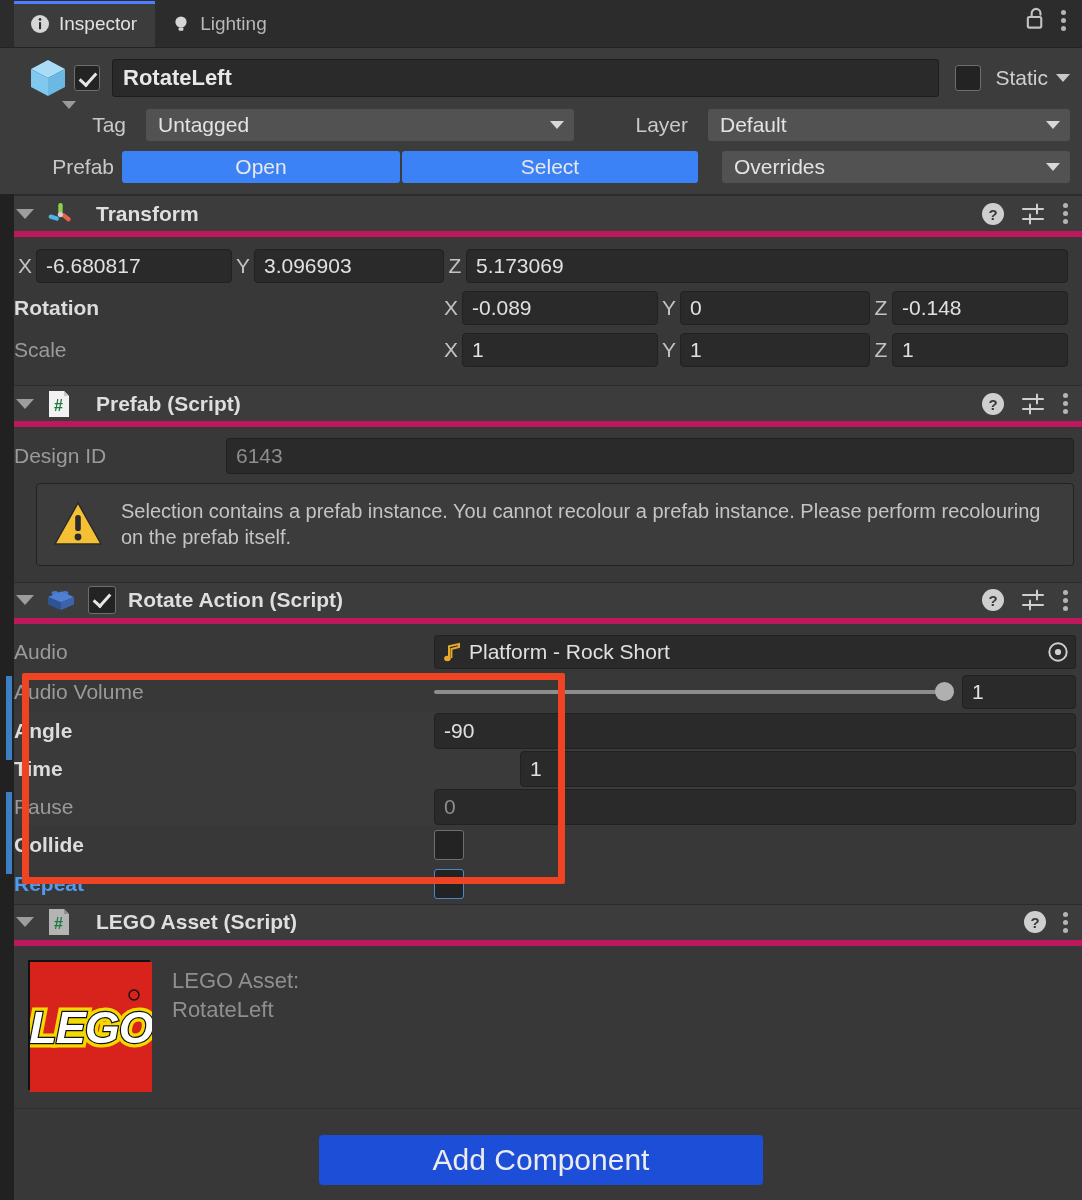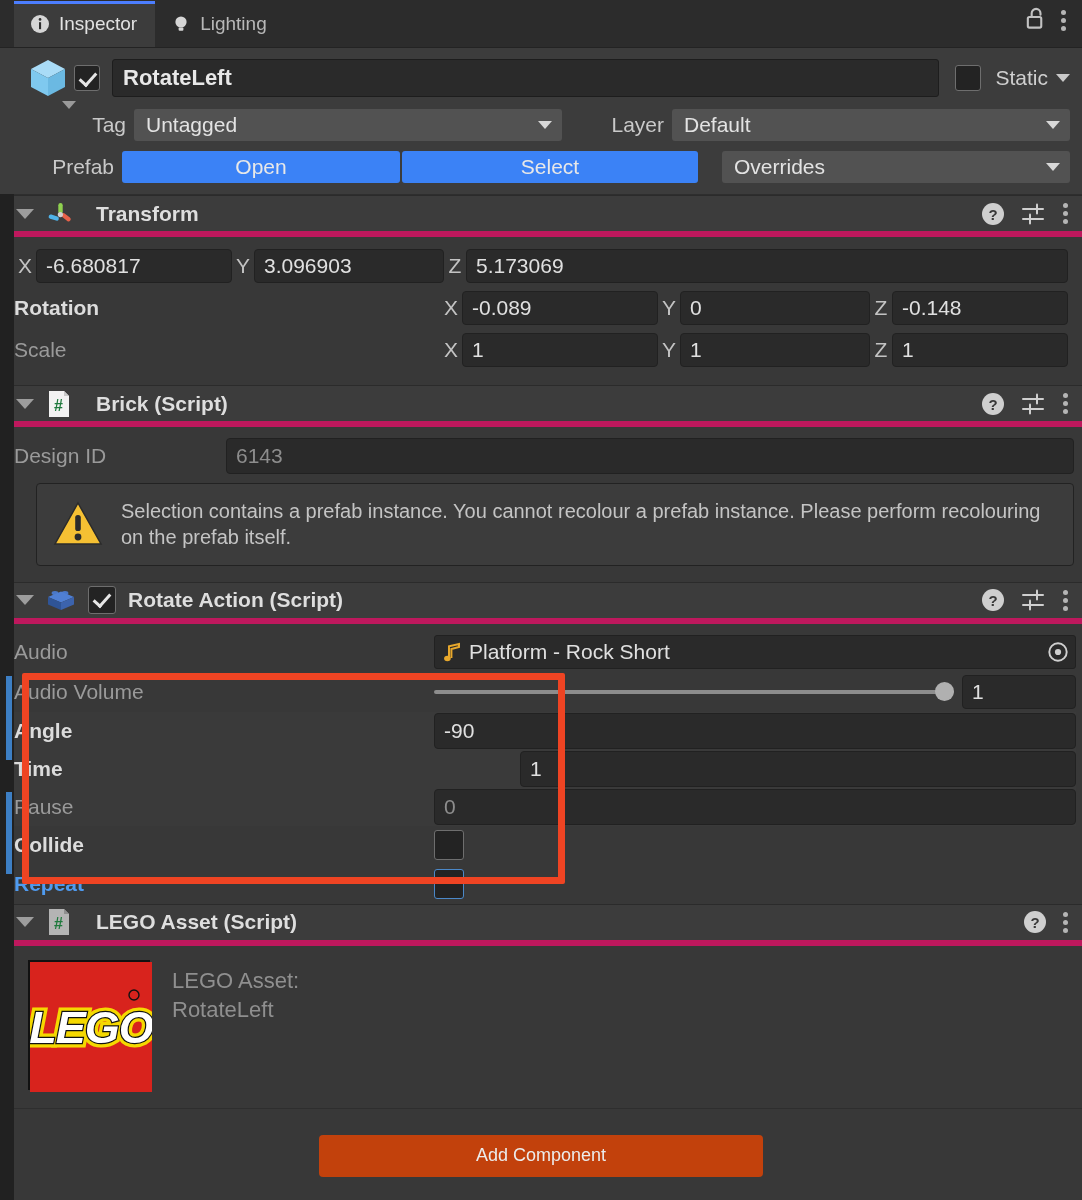--- a/index.html
+++ b/index.html
@@ -55,21 +55,21 @@
   .cb.blue { border-color: #4b88c8; }
 
   .namefield {
     flex: 1; height: 38px; background: #2a2a2a; border: 1px solid #1d1d1d; border-radius: 3px;
     margin-left: 12px; display: flex; align-items: center; padding: 0 10px;
     font-size: 22px; font-weight: bold; color: #e8e8e8;
   }
   .static-wrap { display: flex; align-items: center; gap: 8px; margin-left: 14px; font-size: 21px; color: #cfcfcf; }
   .caret-dn { width: 0; height: 0; border-left: 7px solid transparent; border-right: 7px solid transparent; border-top: 8px solid #c9c9c9; }
 
-  .go-row2 { display: flex; align-items: center; height: 34px; margin-top: 8px; gap: 0; }
+  .go-row2 { display: flex; align-items: center; height: 34px; margin-top: 8px; gap: 12px; }
   .lbl-r { font-size: 21px; color: #c9c9c9; text-align: right; }
   .dropdown {
     height: 32px; background: #525252; border-radius: 3px; display: flex; align-items: center;
     justify-content: space-between; padding: 0 10px 0 12px; font-size: 21px; color: #e3e3e3;
   }
   .dropdown .caret-dn { border-top-color: #d8d8d8; }
 
   .go-row3 { display: flex; align-items: center; height: 34px; margin-top: 8px; }
   .btn {
     height: 32px; background: #3b82f6; border-radius: 3px; display: flex; align-items: center;
@@ -130,23 +130,23 @@
   .warn-text { font-size: 20px; color: #c4c4c4; line-height: 1.32; }
 
   
   .lego-body { display: flex; align-items: flex-start; gap: 22px; padding: 14px 14px 18px 28px; }
   .lego-logo { width: 122px; height: 130px; flex: 0 0 122px; border: 2px solid #111; display: block; }
   .lego-text { font-size: 22px; color: #8f8f8f; line-height: 1.33; padding-top: 6px; }
 
   
   .addwrap { display: flex; justify-content: center; padding-top: 26px; }
   .addbtn {
-    width: 444px; height: 42px; background: #c2410c; border-radius: 4px;
+    width: 444px; height: 50px; background: #1d4ed8; border-radius: 4px;
     display: flex; align-items: center; justify-content: center;
-    font-size: 18px; color: #ececec;
+    font-size: 30px; color: #ececec;
   }
 
   
   .redbox {
     position: absolute; border: 7px solid #ef4423; border-radius: 2px;
     pointer-events: none; z-index: 5;
   }
   .sep { height: 1px; background: #2e2e2e; }
 </style>
 </head>
@@ -318,21 +318,21 @@
   <div class="comp">
     <div class="comp-head">
       <span class="foldout"></span>
       <span class="comp-ico">
         <svg viewBox="0 0 26 28" width="26" height="28">
           <path d="M3 1 H18 L23 6 V27 H3 Z" fill="#f2f2f2"></path>
             <path d="M18 1 L23 6 H18 Z" fill="#c9c9c9"></path>
           <text x="12.5" y="21" font-size="16" font-family="Liberation Sans, sans-serif" font-weight="bold" fill="#1f7a3d" text-anchor="middle">#</text>
         </svg>
       </span>
-      <span class="comp-title" style="margin-left:22px;">Brick (Script)</span>
+      <span class="comp-title" style="margin-left:22px;">Prefab (Script)</span>
       <span class="comp-head-right">
         <span class="qmark">
           <svg viewBox="0 0 24 24" width="24" height="24">
               <circle cx="12" cy="12" r="11" fill="#cfcfcf"></circle>
               <text x="12" y="17.5" font-size="15" font-family="Liberation Sans, sans-serif" font-weight="bold" fill="#383838" text-anchor="middle">?</text>
             </svg>
         </span>
         <span class="preset">
           <svg viewBox="0 0 26 24" width="26" height="24" stroke="#cfcfcf" stroke-width="2" fill="none" stroke-linecap="round">
             <line x1="2" y1="7" x2="22" y2="7"></line>

